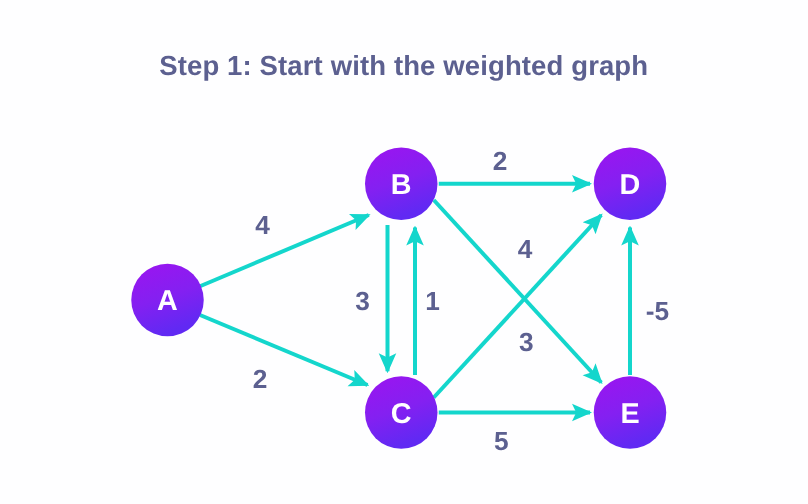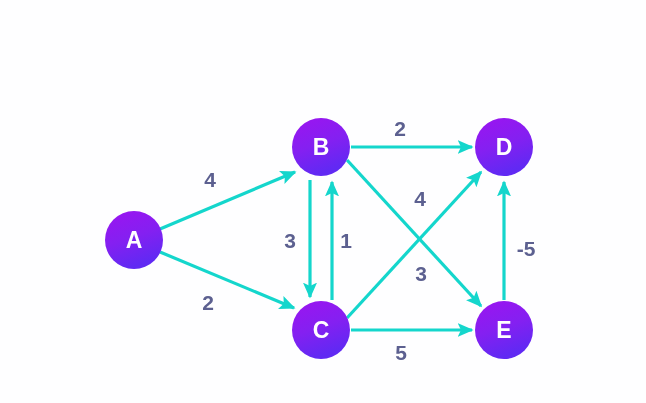--- a/index.html
+++ b/index.html
@@ -58,20 +58,21 @@
     font-size: 21px;
     font-weight: bold;
     fill: #5c6090;
   }
 </style>
 </head>
 <body>
 
 <div id="root">
 
+  <div id="page-title">Step 1: Start with the weighted graph</div>
 
   <div id="graph-stage">
     <svg id="graph-svg" viewBox="0 0 646 403" xmlns="http://www.w3.org/2000/svg">
       <defs>
         <linearGradient id="nodeGrad" x1="0" y1="0" x2="0.35" y2="1">
           <stop offset="0%" stop-color="#9c14f0"></stop>
           <stop offset="55%" stop-color="#8420f1"></stop>
           <stop offset="100%" stop-color="#6129f3"></stop>
         </linearGradient>
         <marker id="arrowCyan" viewBox="0 0 10 10" refX="9.0" refY="5" markerWidth="5.0" markerHeight="5.0" orient="auto-start-reverse">

